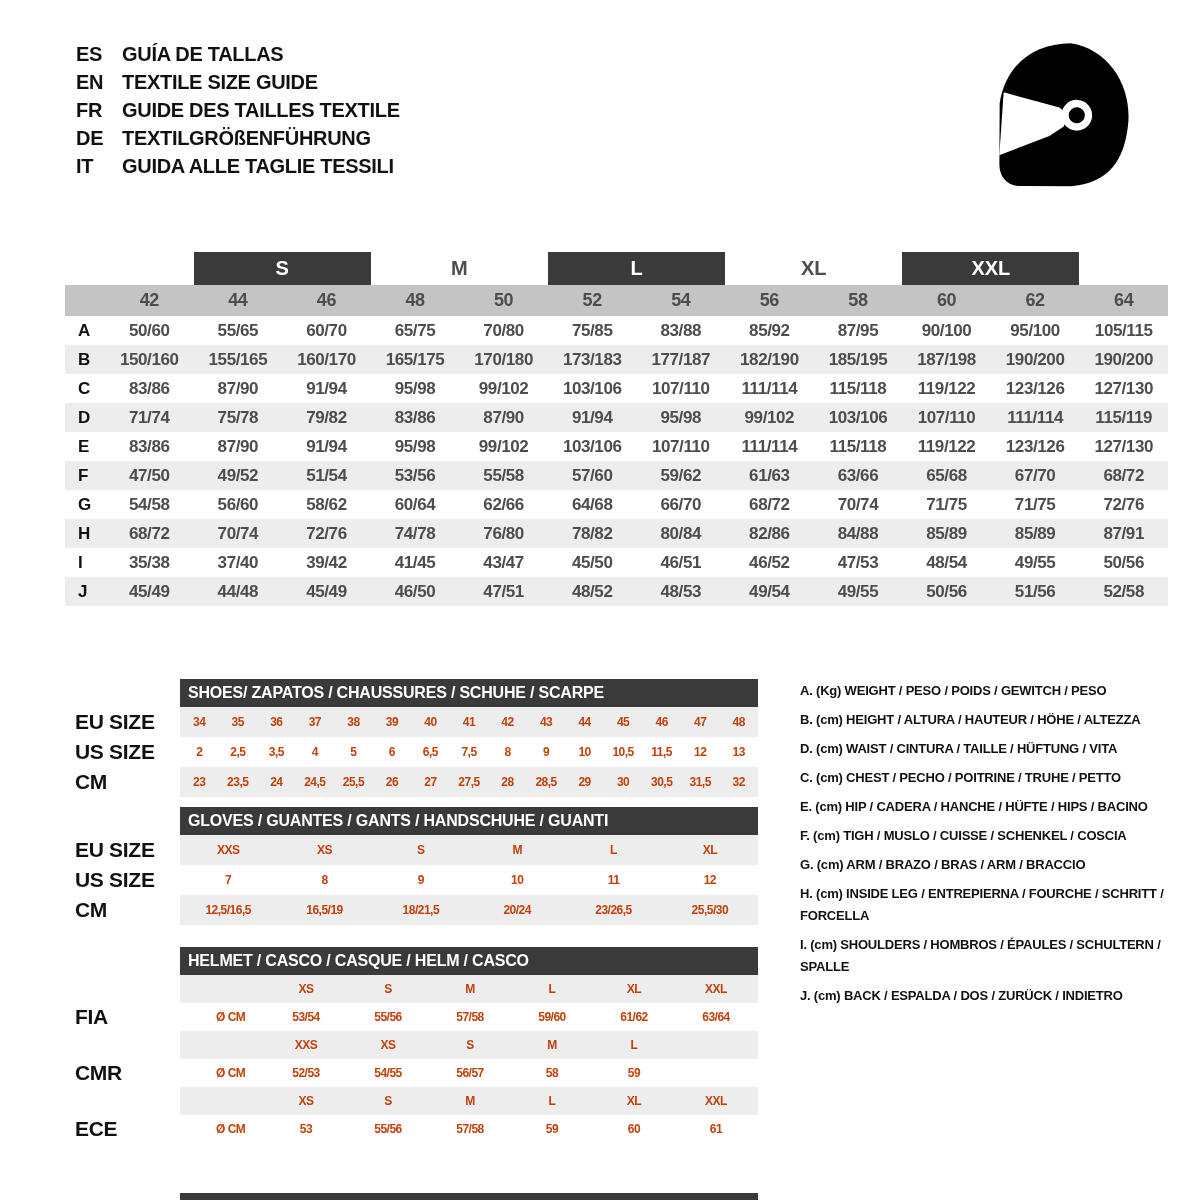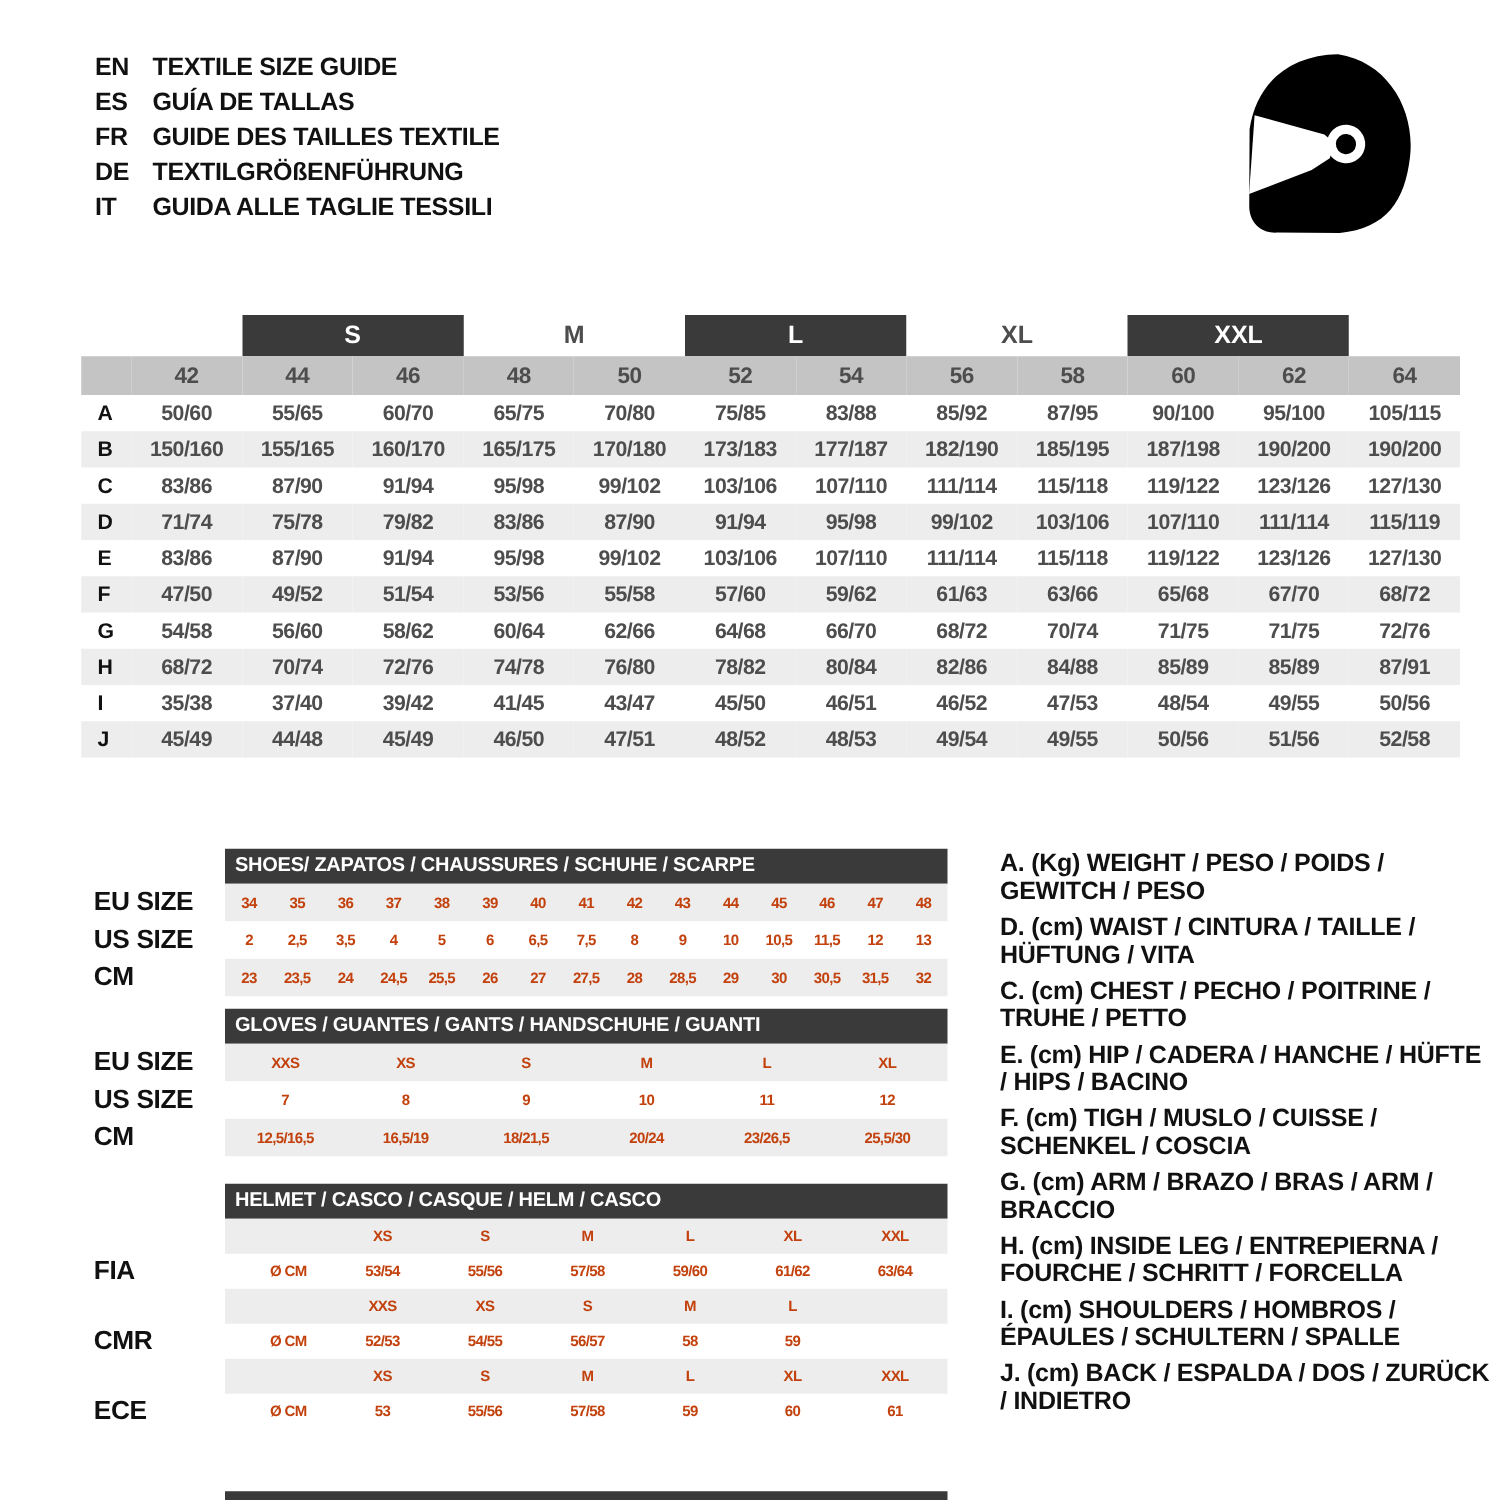--- a/index.html
+++ b/index.html
@@ -40,34 +40,34 @@
     height:28px;background:#3a3a3a;color:#fff;display:flex;align-items:center;
     padding-left:8px;font-size:16px;letter-spacing:-0.2px;white-space:nowrap;
   }
   .strip-row{height:30px;display:grid;font-size:12px;color:#c2410c;letter-spacing:-0.5px;}
   .strip-cell{display:flex;align-items:center;justify-content:center;white-space:nowrap;}
   .strip-cell.unit{justify-content:flex-start;padding-left:8px;margin-left:28px;}
   .helm .strip-label,.helm.strip-row{height:28px;}
   #helmet-labels .strip-label{height:28px;}
   #helmet-body .strip-row{height:28px;grid-template-columns:85px repeat(6,82px);}
   .legend{position:absolute;left:800px;top:680px;width:394px;}
-  .legend-item{font-size:20px;line-height:22px;margin-bottom:7px;color:#111;letter-spacing:-0.2px;}
+  .legend-item{font-size:13px;line-height:22px;margin-bottom:7px;color:#111;letter-spacing:-0.2px;}
   .bottom-bar{position:absolute;left:180px;top:1193px;width:578px;height:7px;background:#3a3a3a;}
 </style>
 </head>
 <body>
 
 <div class="lang-block">
   <div class="lang-row">
+    <span>ES</span>
+    <span>GUÍA DE TALLAS</span>
+  </div>
+  <div class="lang-row">
     <span>EN</span>
     <span>TEXTILE SIZE GUIDE</span>
-  </div>
-  <div class="lang-row">
-    <span>ES</span>
-    <span>GUÍA DE TALLAS</span>
   </div>
   <div class="lang-row">
     <span>FR</span>
     <span>GUIDE DES TAILLES TEXTILE</span>
   </div>
   <div class="lang-row">
     <span>DE</span>
     <span>TEXTILGRÖßENFÜHRUNG</span>
   </div>
   <div class="lang-row">
@@ -405,20 +405,21 @@
           <div class="strip-cell">59</div>
           <div class="strip-cell">60</div>
           <div class="strip-cell">61</div>
         </div>
       </div>
   </div>
 </div>
 
 <div class="legend" id="legend">
     <div class="legend-item">A. (Kg) WEIGHT / PESO / POIDS / GEWITCH / PESO</div>
+    <div class="legend-item">B. (cm) HEIGHT / ALTURA / HAUTEUR / HÖHE / ALTEZZA</div>
     <div class="legend-item">D. (cm) WAIST / CINTURA / TAILLE / HÜFTUNG / VITA</div>
     <div class="legend-item">C. (cm) CHEST / PECHO / POITRINE / TRUHE / PETTO</div>
     <div class="legend-item">E. (cm) HIP / CADERA / HANCHE / HÜFTE / HIPS / BACINO</div>
     <div class="legend-item">F. (cm) TIGH / MUSLO / CUISSE / SCHENKEL / COSCIA</div>
     <div class="legend-item">G. (cm) ARM / BRAZO / BRAS / ARM / BRACCIO</div>
     <div class="legend-item">H. (cm) INSIDE LEG / ENTREPIERNA / FOURCHE / SCHRITT / FORCELLA</div>
     <div class="legend-item">I. (cm) SHOULDERS / HOMBROS / ÉPAULES / SCHULTERN / SPALLE</div>
     <div class="legend-item">J. (cm) BACK / ESPALDA / DOS / ZURÜCK / INDIETRO</div>
   </div>
 

